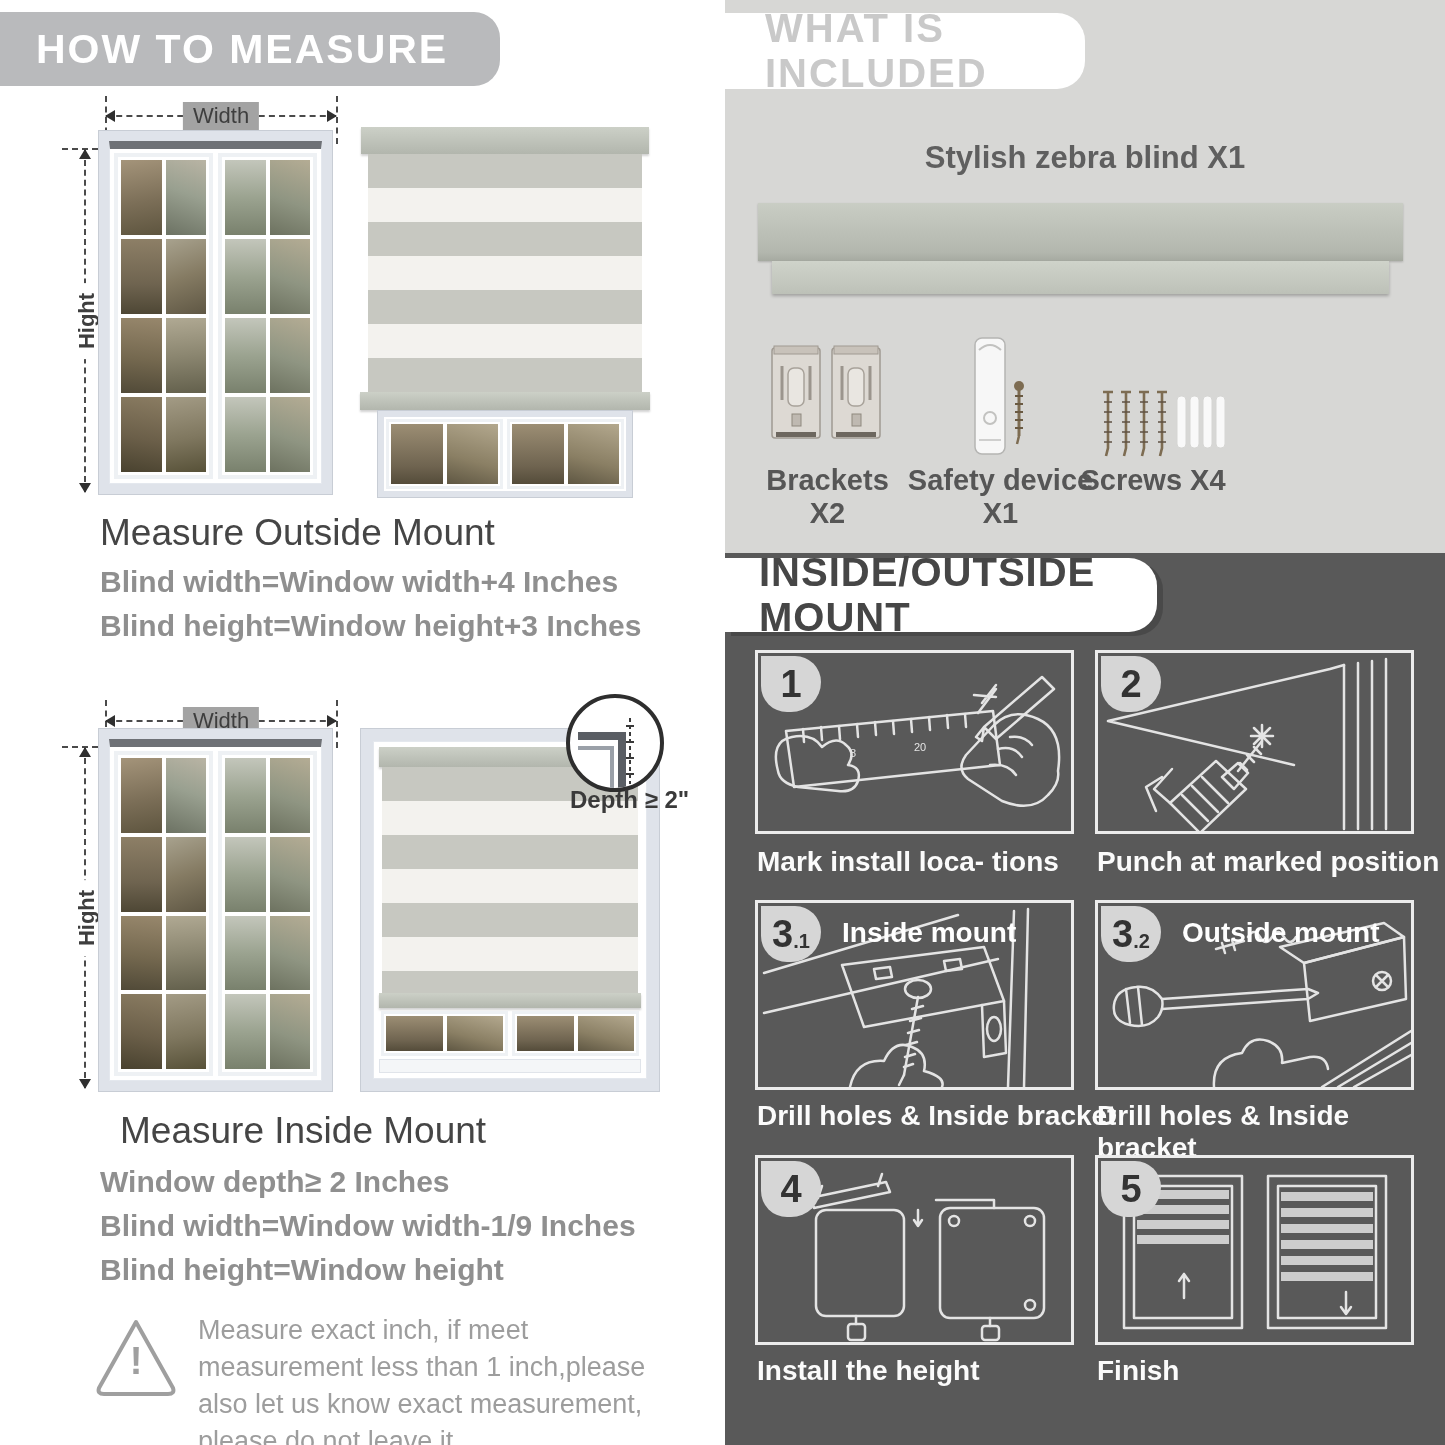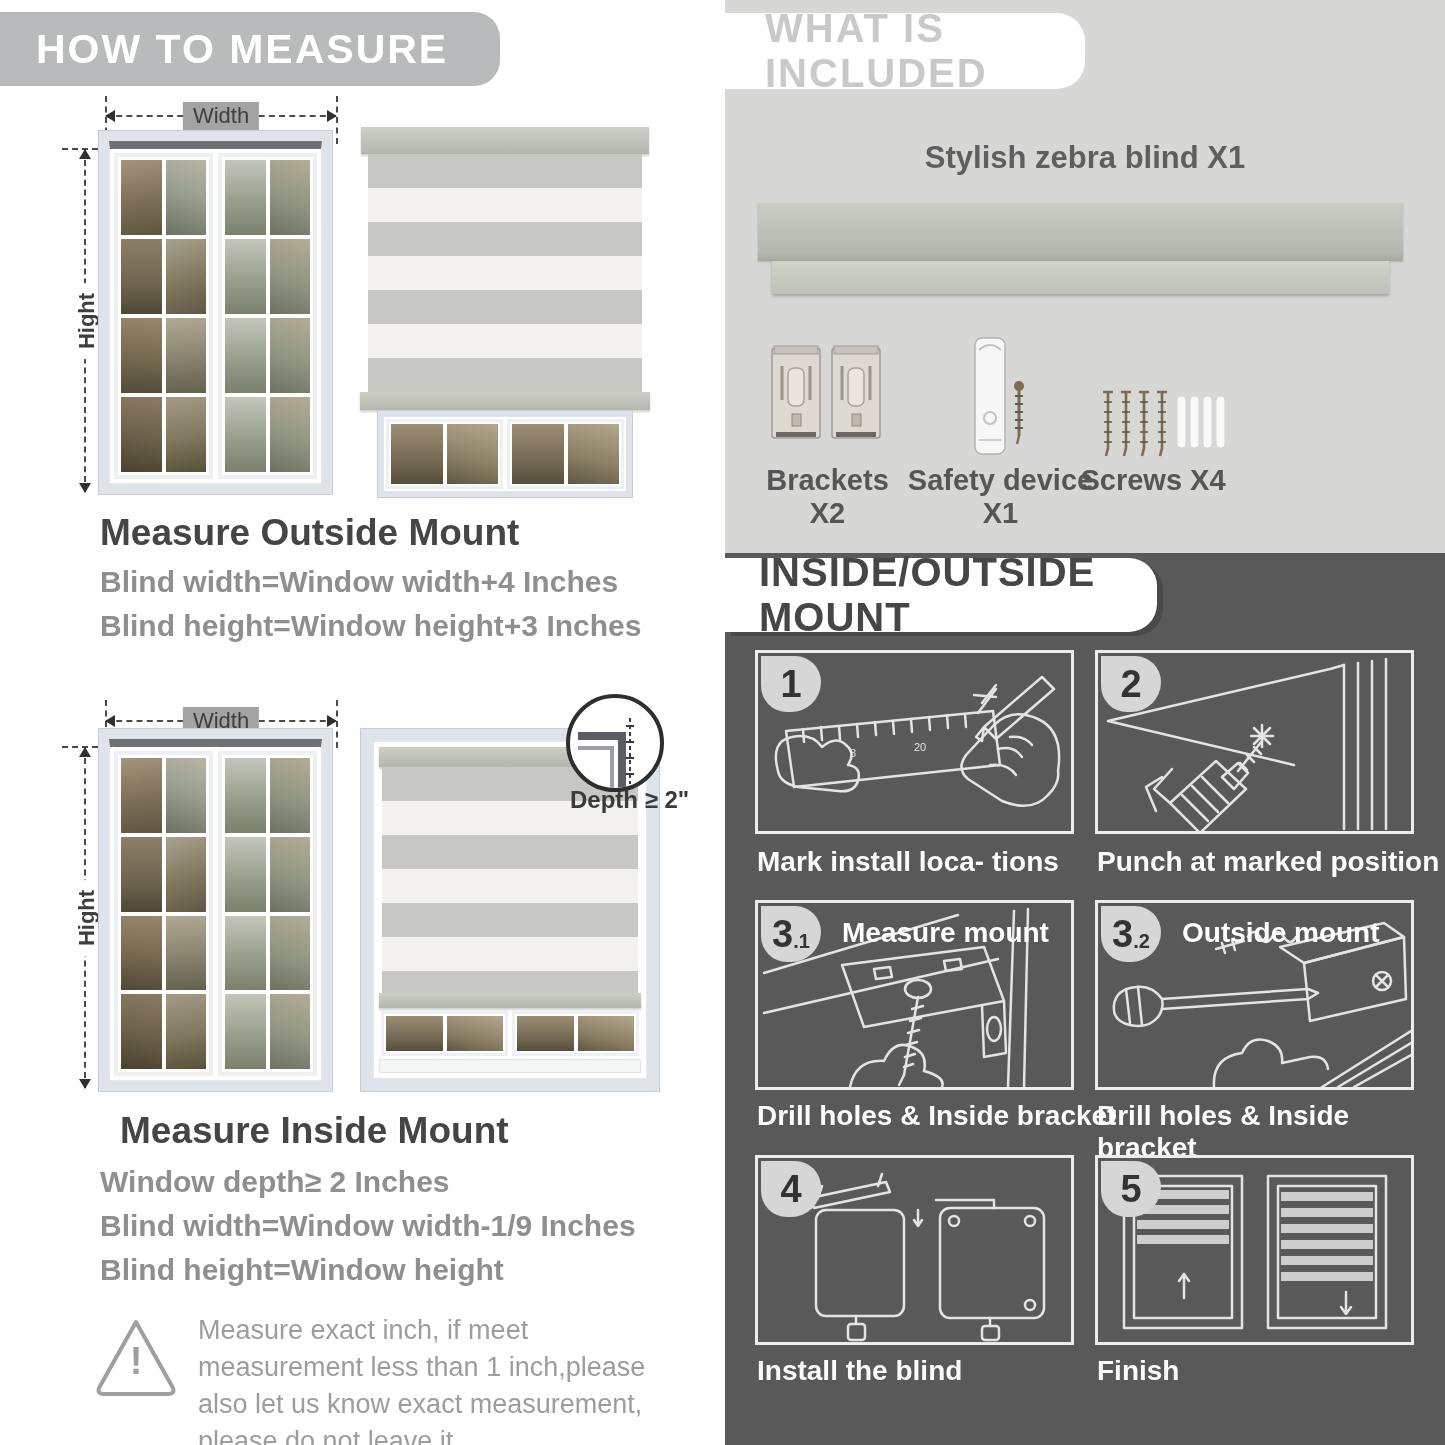--- a/index.html
+++ b/index.html
@@ -14,21 +14,21 @@
   .panel-light{left:725px;top:0;width:720px;height:553px;background:#d7d7d5;}
   .panel-dark{left:725px;top:553px;width:720px;height:892px;background:#595959;}
   .banner-included{left:725px;top:13px;width:360px;height:76px;background:#ffffff;border-radius:0 28px 28px 0;
     display:flex;align-items:center;padding-left:40px;box-sizing:border-box;}
   .banner-included span{color:#c9c9c9;font-weight:bold;font-size:40px;letter-spacing:2px;}
   .banner-mount{left:725px;top:558px;width:432px;height:74px;background:#ffffff;border-radius:0 28px 28px 0;
     display:flex;align-items:center;padding-left:34px;box-sizing:border-box;box-shadow:6px 4px 0 rgba(0,0,0,.18);}
   .banner-mount span{color:#464646;font-weight:bold;font-size:40px;letter-spacing:1px;}
 
   
-  .h-main{font-weight:bold;font-size:37px;color:#454545;}
+  .h-main{font-weight:normal;font-size:37px;color:#454545;}
   .h-sub{font-weight:bold;font-size:30px;color:#8f8f8f;line-height:44px;}
   .warn-text{font-size:27px;color:#9d9d9d;line-height:37px;}
 
   
   .harrow{position:absolute;border-top:2px dashed #4a4a4a;}
   .harrow::before{content:"";position:absolute;left:-1px;top:-7px;border:6px solid transparent;border-right:10px solid #2f2f2f;border-left:none;}
   .harrow::after{content:"";position:absolute;right:-1px;top:-7px;border:6px solid transparent;border-left:10px solid #2f2f2f;border-right:none;}
   .harrow .lbl{position:absolute;left:50%;top:-15px;transform:translateX(-50%);background:#a3a3a3;
     padding:0 10px;font-weight:normal;font-size:22px;color:#3e3e3e;line-height:28px;}
   .vtick{position:absolute;border-left:2px dashed #4a4a4a;width:0;}
@@ -349,21 +349,21 @@
       <path d="M116,66 l16,-2 2,10 -16,2 Z M186,58 l16,-2 2,10 -16,2 Z"></path>
       <path d="M160,94 L146,172"></path>
       <path d="M154,106 l11,-3 M152,118 l11,-3 M150,130 l11,-3 M148,142 l11,-3 M147,154 l10,-3 M146,164 l9,-3"></path>
       <path d="M146,172 l-5,10"></path>
       <path d="M92,184 q6,-28 34,-26 q10,-22 28,-14 q16,6 12,24 q22,6 18,16"></path>
     </svg>
     <div class="badge">
       <span>3</span>
         <span class="sub">.1</span>
     </div>
-    <div class="step-title">Measure mount</div>
+    <div class="step-title">Inside mount</div>
   </div>
   <div class="caption" style="left:757px;top:1100px;">Drill holes &amp;  Inside bracket</div>
 
   <div class="step-panel" style="left:1095px;top:900px;width:319px;height:190px;">
     <svg class="lineart" viewBox="0 0 313 184">
       <path d="M240,184 L313,140 M224,184 L313,128 M256,184 L313,152"></path>
       <path d="M182,44 L286,20 L306,34 L206,60 Z"></path>
       <path d="M206,60 L306,34 L308,96 L212,118 Z"></path>
       <circle cx="284" cy="78" r="9"></circle>
       <path d="M278,72 l12,12 M290,72 l-12,12"></path>
@@ -394,21 +394,21 @@
       <circle cx="196" cy="63" r="5"></circle>
       <circle cx="272" cy="63" r="5"></circle>
       <circle cx="272" cy="147" r="5"></circle>
       <path d="M232,160 v8"></path>
       <rect x="224" y="168" width="17" height="14" rx="3"></rect>
     </svg>
     <div class="badge">
         <span>4</span>
       </div>
   </div>
-  <div class="caption" style="left:757px;top:1355px;">Install the blind</div>
+  <div class="caption" style="left:757px;top:1355px;">Install the height</div>
 
   <div class="step-panel" style="left:1095px;top:1155px;width:319px;height:190px;">
     <svg class="lineart" viewBox="0 0 313 184">
       <rect x="26" y="18" width="118" height="152"></rect>
       <rect x="36" y="28" width="98" height="132"></rect>
       <rect class="fillbar" x="39" y="32" width="92" height="9"></rect>
       <rect class="fillbar" x="39" y="47" width="92" height="9"></rect>
       <rect class="fillbar" x="39" y="62" width="92" height="9"></rect>
       <rect class="fillbar" x="39" y="77" width="92" height="9"></rect>
       <path d="M86,140 v-24 M81,123 l5,-7 5,7"></path>

